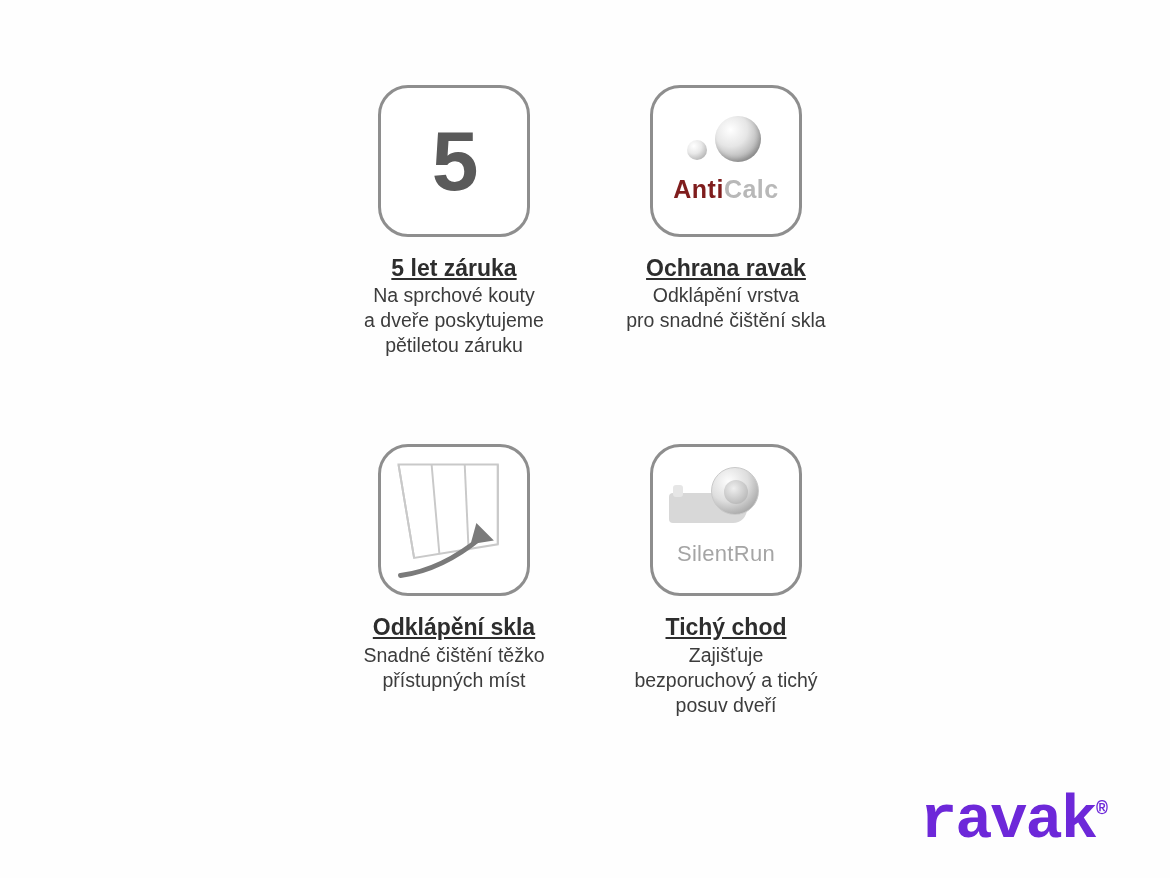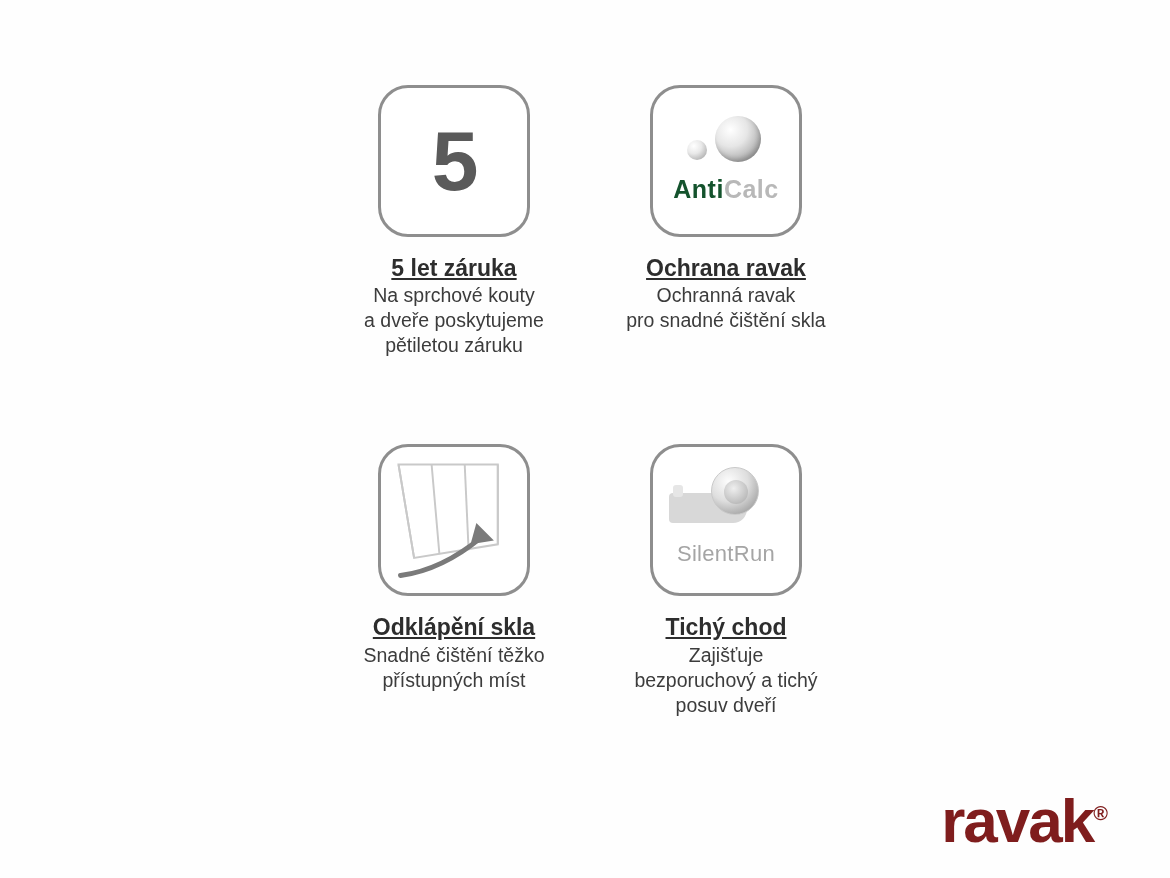--- a/index.html
+++ b/index.html
@@ -73,24 +73,24 @@
     text-align: center;
     line-height: 1.28;
     white-space: pre-line;
   }
   .logo {
     position: absolute;
     right: 62px;
     bottom: 26px;
     font-size: 62px;
     font-weight: bold;
-    color: #7f1d1d;
+    color: #6d28d9;
     letter-spacing: -2px;
     line-height: 1;
-    font-family: Liberation Sans, sans-serif;
+    font-family: Liberation Mono, monospace;
     margin-top: 23px;
   }
   .logo sup {
     font-size: 20px;
     vertical-align: super;
     letter-spacing: 0;
   }
   
   .anticalc-wrap {
     width: 100%; height: 100%;
@@ -98,21 +98,21 @@
   }
   .anticalc-label {
     position: absolute;
     left: 0; right: 0;
     bottom: 30px;
     text-align: center;
     font-size: 25px;
     font-weight: bold;
     letter-spacing: 0.5px;
   }
-  .anticalc-label .a { color: #14532d; }
+  .anticalc-label .a { color: #7f1d1d; }
   .anticalc-label .b { color: #b8b8b8; }
   .drop-big {
     position: absolute;
     left: 62px; top: 28px;
     width: 46px; height: 46px;
     border-radius: 50%;
     background: radial-gradient(circle at 34% 30%, #ffffff 0%, #e6e6e6 38%, #a8a8a8 78%, #8d8d8d 100%);
     box-shadow: inset -2px -3px 4px rgba(0,0,0,0.18);
   }
   .drop-small {
@@ -190,21 +190,21 @@
         <div class="icon-box">
           <div class="anticalc-wrap">
             <div class="drop-big"></div>
             <div class="drop-small"></div>
             <div class="anticalc-label">
               <span class="a">Anti</span><span class="b">Calc</span>
             </div>
           </div>
         </div>
         <div class="feat-title">Ochrana ravak</div>
-        <div class="feat-desc">Ochranná ravak
+        <div class="feat-desc">Odklápění vrstva
 pro snadné čištění skla</div>
       </div>
 
     </div>
 
     <div class="row second">
 
       <div class="feature">
         <div class="icon-box">
           <svg class="tilt-svg" width="150" height="150" viewBox="0 0 150 150">

